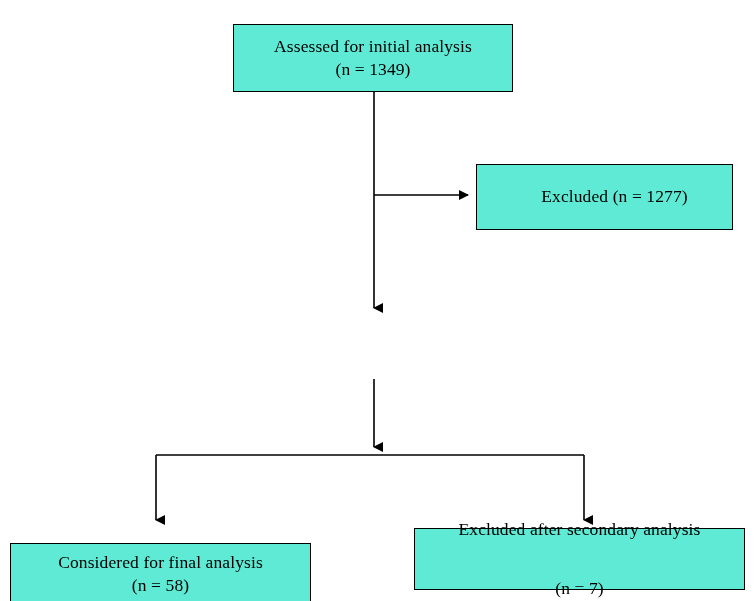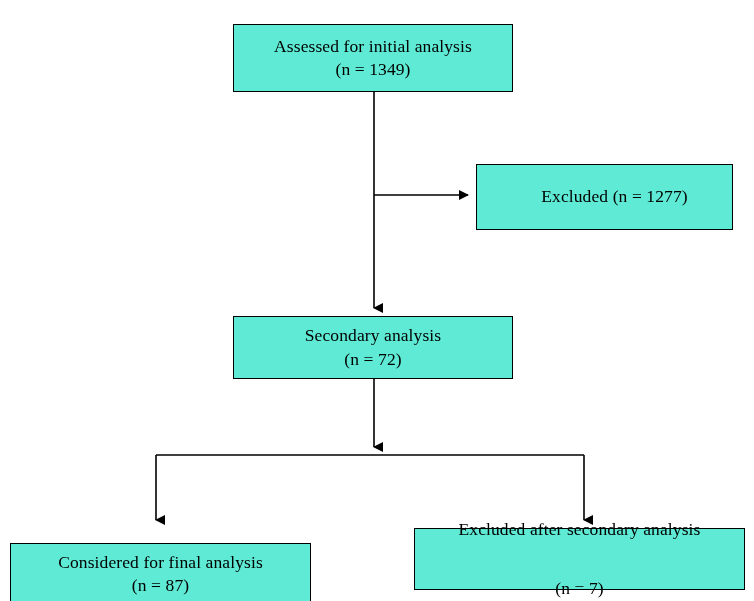--- a/index.html
+++ b/index.html
@@ -90,28 +90,24 @@
 
   <div class="node" id="node-assessed">
     <span class="line1">Assessed for initial analysis</span>
     <span class="line2">(n = 1349)</span>
   </div>
 
   <div class="node" id="node-excluded-init">
     <span class="line1">Excluded (n = 1277)</span>
   </div>
 
-  <div class="node" id="node-secondary">
-    <span class="line1">Secondary analysis</span>
-    <span class="line2">(n = 72)</span>
-  </div>
 
   <div class="node" id="node-final">
     <span class="line1">Considered for final analysis</span>
-    <span class="line2">(n = 87)</span>
+    <span class="line2">(n = 58)</span>
   </div>
 
   <div class="node" id="node-excluded-sec">
     <span class="line1">Excluded after secondary analysis</span>
     <span class="line2">(n = 7)</span>
   </div>
 
 </div>
 
 </body></html>

